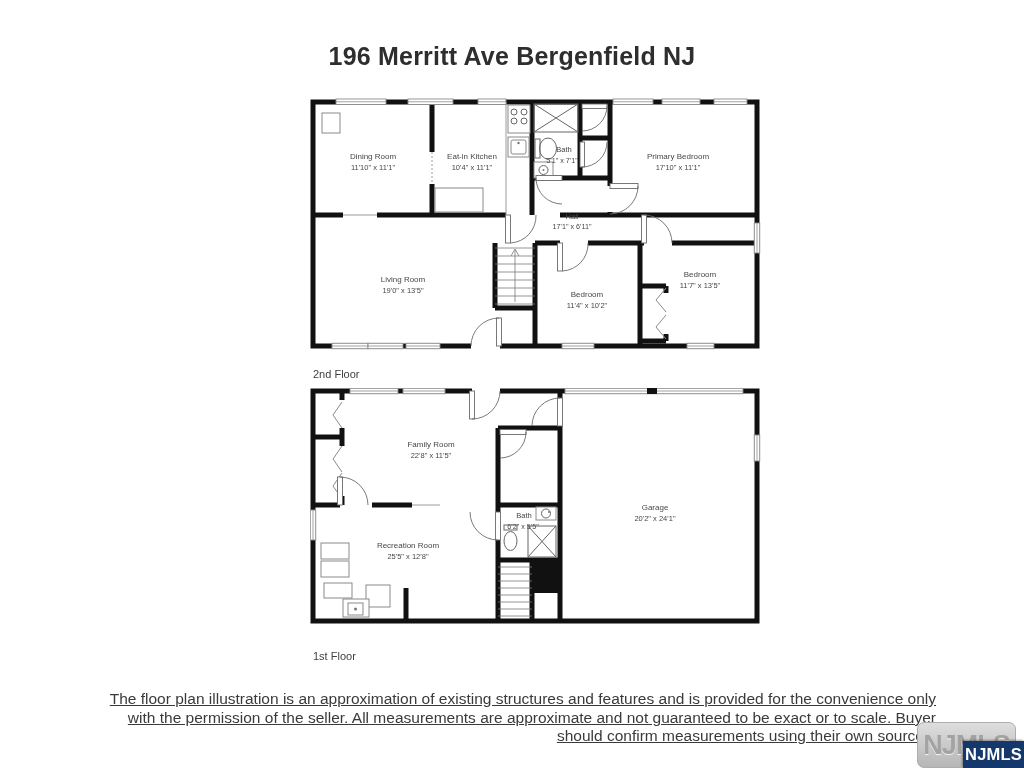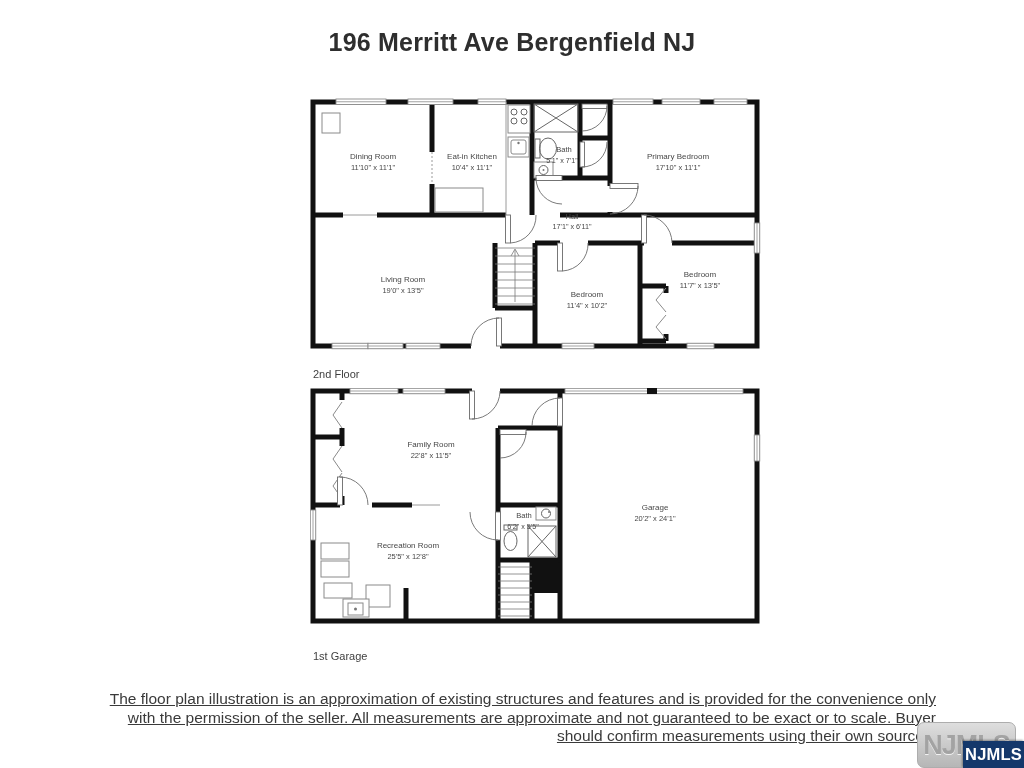--- a/index.html
+++ b/index.html
@@ -1,18 +1,18 @@
 <!DOCTYPE html>
 <html><head>
 <meta charset="utf-8">
 <style>
   html,body{margin:0;padding:0;background:#fff;}
   #page{position:relative;width:1024px;height:768px;background:#ffffff;overflow:hidden;
         font-family:"Liberation Sans",sans-serif;}
-  .title{position:absolute;top:28px;left:0;width:1024px;text-align:center;
+  .title{position:absolute;top:42px;left:0;width:1024px;text-align:center;
          font-size:25px;font-weight:bold;color:#2e2e2e;letter-spacing:.2px;}
   .floor-label{position:absolute;font-size:11px;color:#3f3f3f;}
   .fp{position:absolute;}
   .fp text{fill:#474747;font-family:"Liberation Sans",sans-serif;}
   .room-name{font-size:8px;}
   .room-dims{font-size:7.5px;}
   .small-name{font-size:7.6px;}
   .small-dims{font-size:7.2px;}
   .wall{stroke:#111;stroke-width:5;fill:none;}
   .thinop{stroke:#9a9a9a;stroke-width:1;fill:none;}
@@ -273,21 +273,21 @@
       <text class="room-dims" x="121" y="70">22'8" x 11'5"</text>
       <text class="room-name" x="345" y="122">Garage</text>
       <text class="room-dims" x="345" y="133">20'2" x 24'1"</text>
       <text class="room-name" x="98" y="160">Recreation Room</text>
       <text class="room-dims" x="98" y="171">25'5" x 12'8"</text>
       <text class="small-name" x="214" y="130">Bath</text>
       <text class="small-dims" x="213" y="141">6'2" x 5'5"</text>
     </g>
   </svg>
 
-  <div class="floor-label" style="left:313px;top:650px">1st Garage</div>
+  <div class="floor-label" style="left:313px;top:650px">1st Floor</div>
 
   <div class="disclaimer">The floor plan illustration is an approximation of existing structures and features and is provided for the convenience only with the permission of the seller. All measurements are approximate and not guaranteed to be exact or to scale. Buyer should confirm measurements using their own sources.</div>
 
   <div class="logo-gray">
     <span>NJMLS</span>
   </div>
   <div class="logo-blue">
     <span>NJMLS</span>
   </div>
 

